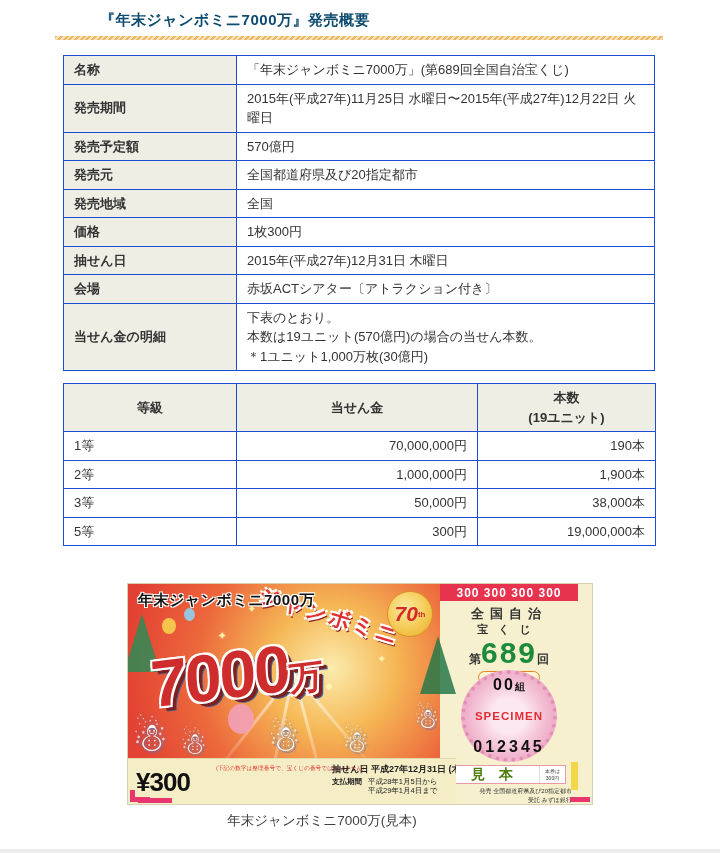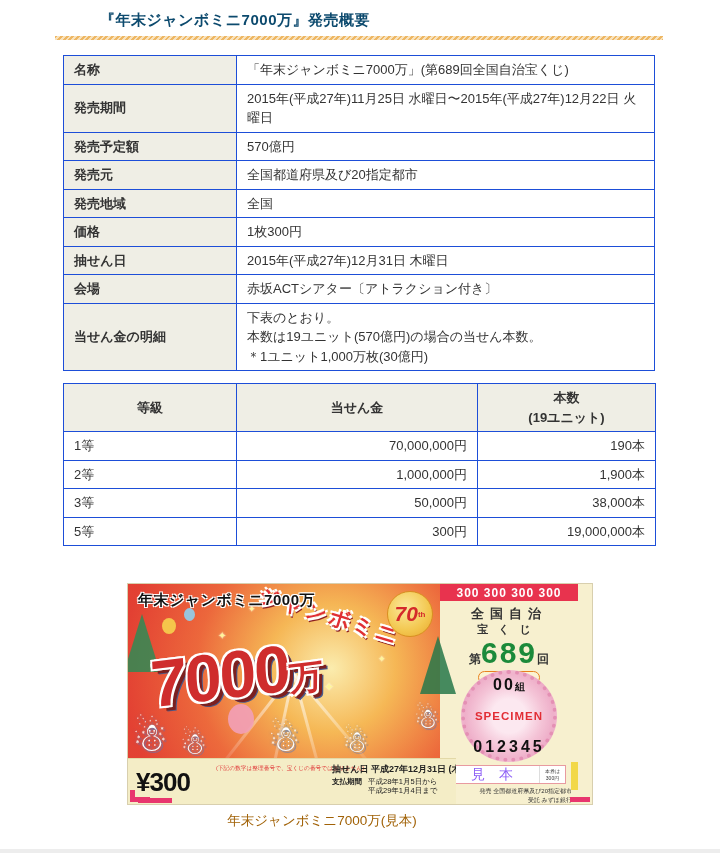--- a/index.html
+++ b/index.html
@@ -141,30 +141,30 @@
   }
   .kumi { font-size:16px; font-weight:bold; color:#111; letter-spacing:2px; }
   .kumi .kg { font-size:10px; letter-spacing:0; }
   .specimen { font-size:11.5px; font-weight:bold; color:#e22d35; letter-spacing:1px; }
   .ros-num { font-size:16px; font-weight:bold; color:#111; letter-spacing:3px; }
   .mihon-strip {
     position:absolute; left:4px; top:181px; width:122px; height:19px; background:#fff;
     border:1px solid #e89aa0; display:flex; align-items:stretch;
   }
   .mihon { flex:1; display:flex; align-items:center; justify-content:center;
-    font-size:14px; font-weight:normal; color:#8b5cf6; letter-spacing:14px; padding-left:14px; }
+    font-size:14px; font-weight:bold; color:#4d7c0f; letter-spacing:14px; padding-left:14px; }
   .mihon-note { width:26px; border-left:1px solid #ddd; font-size:5px; color:#333;
     display:flex; align-items:center; justify-content:center; text-align:center; white-space:pre-line; line-height:1.3; }
   .seller-lines { position:absolute; left:4px; top:203px; width:128px; text-align:right;
     font-size:6px; color:#333; line-height:1.5; white-space:nowrap; }
   .yellow-mark { position:absolute; right:0; top:178px; width:7px; height:28px; background:#f2d848; }
 
   .ticket-caption {
     position:absolute; left:0; top:812px; width:644px; text-align:center;
-    font-size:13.5px; color:#a16207;
+    font-size:13.5px; color:#404040;
   }
   .bottom-strip { position:absolute; left:0; bottom:0; width:720px; height:4px; background:#ededed; }
 </style>
 </head>
 <body>
 
 <div class="page-title">『年末ジャンボミニ7000万』発売概要</div>
 <div class="orange-rule"></div>
 
 <table class="info">

